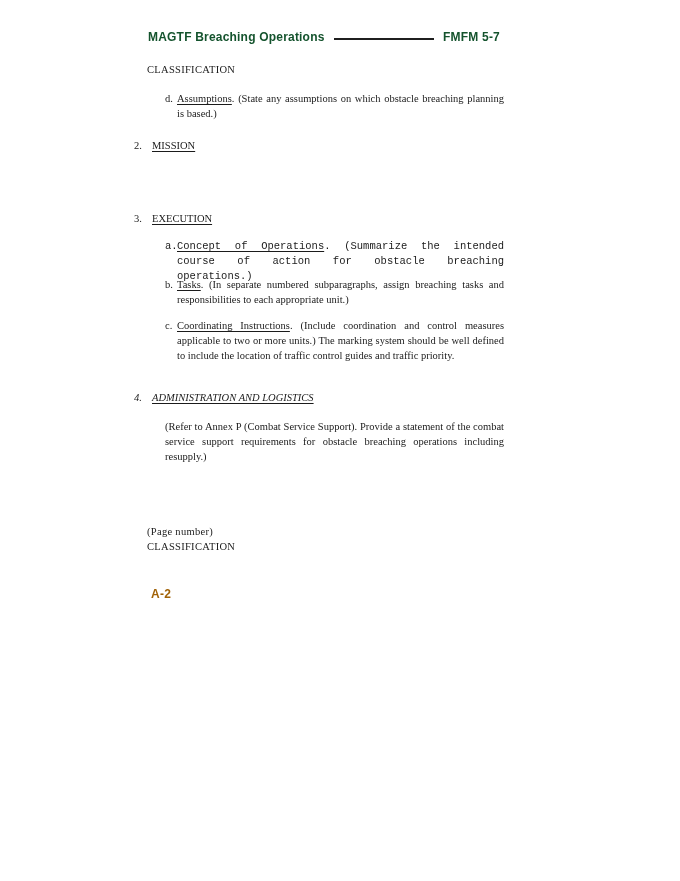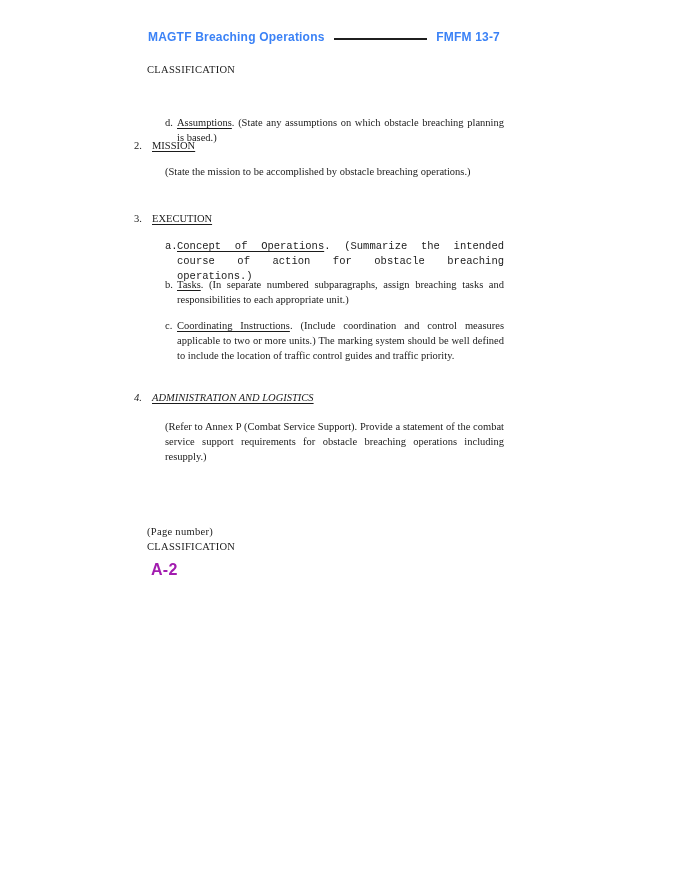--- a/index.html
+++ b/index.html
@@ -23,21 +23,21 @@
     position: absolute;
     top: 30px;
     left: 148px;
     width: 352px;
     display: flex;
     align-items: flex-start;
     font-family: "Liberation Sans", "DejaVu Sans", sans-serif;
     font-weight: 700;
     font-size: 12px;
     line-height: 15px;
-    color: #3b82f6;
+    color: #14532d;
     letter-spacing: 0.2px;
     white-space: nowrap;
   }
   .doc-header .rule {
     flex: 1;
     height: 2px;
     background: #1f1f1f;
     margin: 8px 9px 0 9px;
   }
   
@@ -74,64 +74,63 @@
     width: 327px;
     padding-left: 12px;
     text-indent: -12px;
     text-align: justify;
   }
   .sub-marker {
     display: inline-block;
     width: 12px;
     text-indent: 0;
   }
-  .item-d { top: 91px; margin-top: 24px; }
+  .item-d { top: 91px; }
   .item-a { top: 239px; font-family: Liberation Mono, monospace; }
   .item-b { top: 277px; }
   .item-c { top: 318px; }
   
   .para {
     position: absolute;
     left: 165px;
     width: 339px;
     text-align: justify;
   }
   .p-mission { top: 164px; }
   .p-admin   { top: 419px; }
   
   .page-label {
     position: absolute;
-    top: 562px;
+    top: 587px;
     left: 151px;
     font-family: "Liberation Sans", "DejaVu Sans", sans-serif;
     font-weight: 700;
-    font-size: 16px;
+    font-size: 12px;
     line-height: 15px;
-    color: #a21caf;
+    color: #a16207;
     letter-spacing: 0.3px;
   }
 </style>
 </head>
 <body>
 
 <div class="page">
 
   <div class="doc-header">
     <span>MAGTF Breaching Operations</span>
     <div class="rule"></div>
-    <span>FMFM 13-7</span>
+    <span>FMFM 5-7</span>
   </div>
 
   <div class="center-block class-top">CLASSIFICATION</div>
 
   <div class="sub-item item-d"><span class="sub-marker">d.</span><span class="u">Assumptions</span><span>.  (State any assumptions on which obstacle breaching planning is based.)</span></div>
 
   <div class="sec-heading h-mission"><span class="sec-num">2.</span><span class="u">MISSION</span></div>
 
-  <div class="para p-mission">(State the mission to be accomplished by obstacle breaching operations.)</div>
 
   <div class="sec-heading h-execution"><span class="sec-num">3.</span><span class="u">EXECUTION</span></div>
 
   <div class="sub-item item-a"><span class="sub-marker">a.</span><span class="u">Concept of Operations</span><span>.  (Summarize the intended course of action for obstacle breaching operations.)</span></div>
 
   <div class="sub-item item-c"><span class="sub-marker">c.</span><span class="u">Coordinating Instructions</span><span>.  (Include coordination and control measures applicable to two or more units.)  The marking system should be well defined to include the location of traffic control guides and traffic priority.</span></div>
 
   <div class="sub-item item-b"><span class="sub-marker">b.</span><span class="u">Tasks</span><span>.  (In separate numbered subparagraphs, assign breaching tasks and responsibilities to each appropriate unit.)</span></div>
 
   <div class="sec-heading h-admin"><span class="sec-num">4.</span><span class="u">ADMINISTRATION AND LOGISTICS</span></div>

